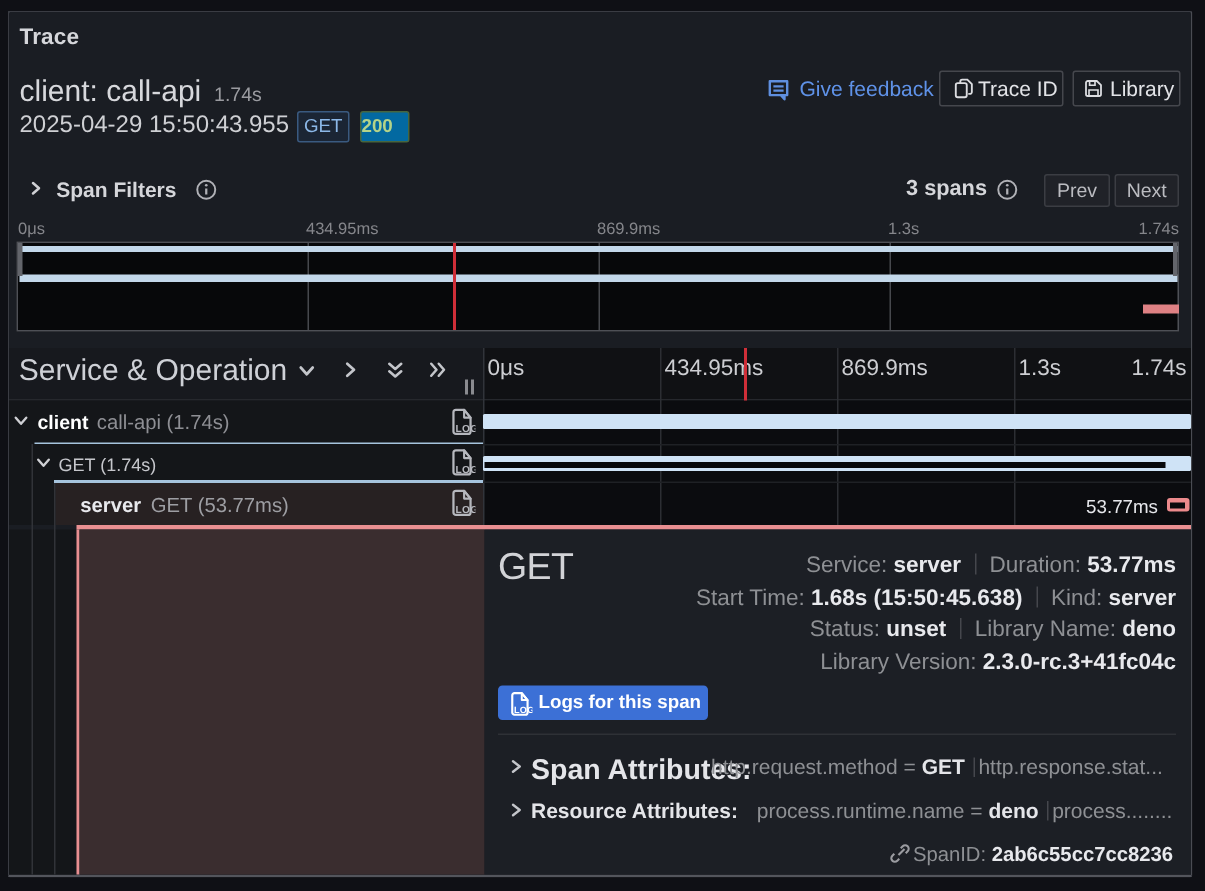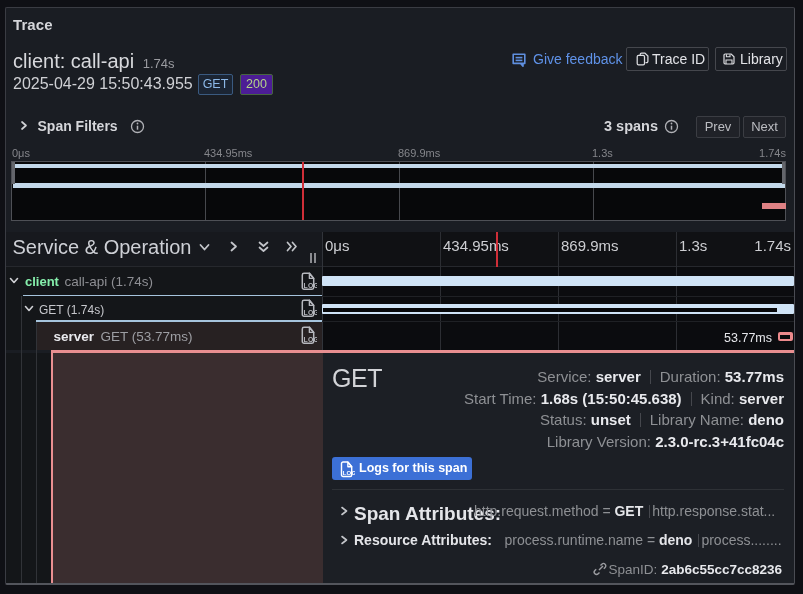--- a/index.html
+++ b/index.html
@@ -12,21 +12,21 @@
 </head>
 <body>
 <div id="page">
   <div class="abs panel"></div>
 
   <div class="abs" style="left:13px; top:15.5px; font-size:15px; font-weight:700; color:#d5d6da; letter-spacing:0.1px;">Trace</div>
   <div class="abs" style="left:13px; top:49.5px; font-size:20px; color:#d7d8dc;">client: call-api <span style="font-size:13px; color:#9a9ba0; margin-left:3px;">1.74s</span></div>
   <div class="abs" style="left:13px; top:74.5px; font-size:16px; color:#cfd0d4;">2025-04-29 15:50:43.955</div>
 
   <div class="abs" style="left:198px; top:74px; width:35px; height:21px; background:#1b2534; border:1px solid #3a5a80; border-radius:2px; color:#8cb8e8; font-size:12.5px; font-weight:500; text-align:center; line-height:19px;">GET</div>
-  <div class="abs" style="left:240px; top:74px; width:33px; height:21px; background:#4c1d95; border:1px solid #47663f; border-radius:2px; color:#b4d389; font-size:12.5px; font-weight:400; text-align:center; line-height:19px;">200</div>
+  <div class="abs" style="left:240px; top:74px; width:33px; height:21px; background:#0369a1; border:1px solid #47663f; border-radius:2px; color:#b4d389; font-size:12.5px; font-weight:700; text-align:left; line-height:19px;">200</div>
 
   <svg class="abs" style="left:511px; top:51.5px;" width="16" height="16" viewBox="0 0 16 16">
     <path d="M2.2 2.2 h11.6 v9.2 h-4.2 l2.4 2.8 v-2.8 h-9.8 z" fill="none" stroke="#5f8fdf" stroke-width="1.6" stroke-linejoin="round"></path>
     <line x1="4.6" y1="5.6" x2="11.4" y2="5.6" stroke="#5f8fdf" stroke-width="1.6"></line>
     <line x1="4.6" y1="8.4" x2="11.4" y2="8.4" stroke="#5f8fdf" stroke-width="1.6"></line>
   </svg>
   <div class="abs" style="left:533px; top:50.5px; font-size:14px; color:#5f92e8;">Give feedback</div>
 
   <div class="abs" style="left:626px; top:46.5px; width:83px; height:24px; border:1px solid #45474d; border-radius:2px;"></div>
   <svg class="abs" style="left:636px; top:51.5px;" width="13" height="14" viewBox="0 0 13 14">
@@ -117,21 +117,21 @@
 
   <div class="abs" style="left:321.5px; top:295.5px; width:472px; height:1px; background:#1f2125;"></div>
   <div class="abs" style="left:321.5px; top:321px; width:472px; height:1px; background:#1f2125;"></div>
 
   <div class="abs" style="left:20.5px; top:296px; width:1px; height:287px; background:#313338; z-index:5;"></div>
   <div class="abs" style="left:36px; top:321.5px; width:1px; height:261px; background:#313338; z-index:5;"></div>
 
   <svg class="abs" style="left:8px; top:276px;" width="12" height="10" viewBox="0 0 12 10">
       <polyline points="2.5,2.5 6,6.5 9.5,2.5" fill="none" stroke="#cfd0d4" stroke-width="1.6" stroke-linecap="round" stroke-linejoin="round"></polyline>
     </svg>
-  <div class="abs" style="left:25px; top:274px; font-size:13px; font-weight:700; color:#86efac;">client</div>
+  <div class="abs" style="left:25px; top:274px; font-size:13px; font-weight:700; color:#ffffff;">client</div>
   <div class="abs" style="left:64.5px; top:274px; font-size:13.5px; color:#8e8f94;text-align:right;">call-api (1.74s)</div>
   <div class="abs" style="left:23px; top:294.5px; width:298.5px; height:1.5px; background:#a6c4dd;"></div>
   <div class="abs" style="left:322px; top:276px; width:471.5px; height:10px; background:#cfe3f6; border-radius:1px;"></div>
 
   <svg class="abs" style="left:300.5px; top:271.5px;" width="16" height="19" viewBox="0 0 16 19">
     <path d="M8.4 1.2 H3 a1.7 1.7 0 0 0 -1.7 1.7 V15.6 a1.7 1.7 0 0 0 1.7 1.7 H11 a1.7 1.7 0 0 0 1.7 -1.7 V6.4 z" fill="none" stroke="#b6b8be" stroke-width="1.5" stroke-linejoin="round"></path>
     <path d="M8.4 1.2 L12.7 6.4 H8.4 z" fill="none" stroke="#b6b8be" stroke-width="1.4" stroke-linejoin="round"></path>
     <text x="2.6" y="16" font-size="6.8" font-weight="700" fill="#b6b8be" font-family="Liberation Sans" letter-spacing="0.2">LOG</text>
   </svg>
 

